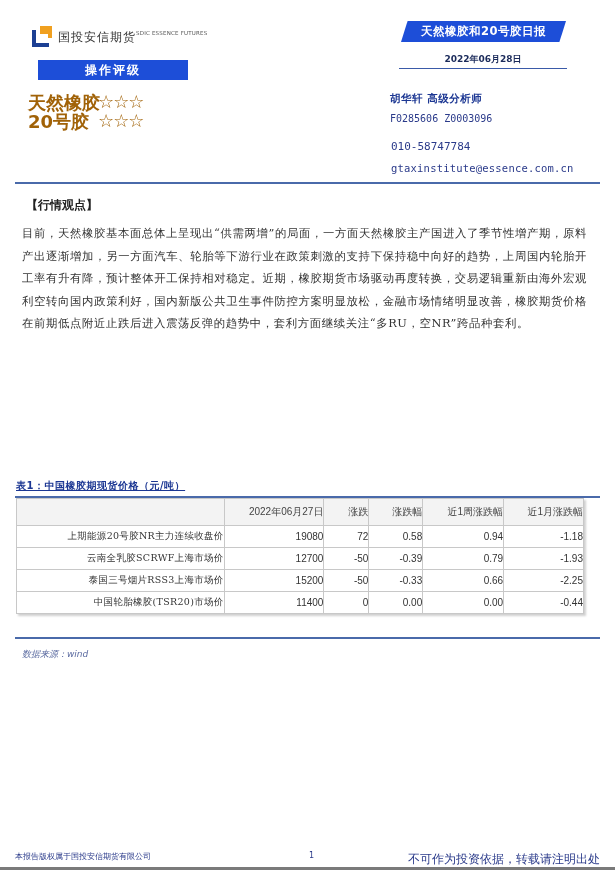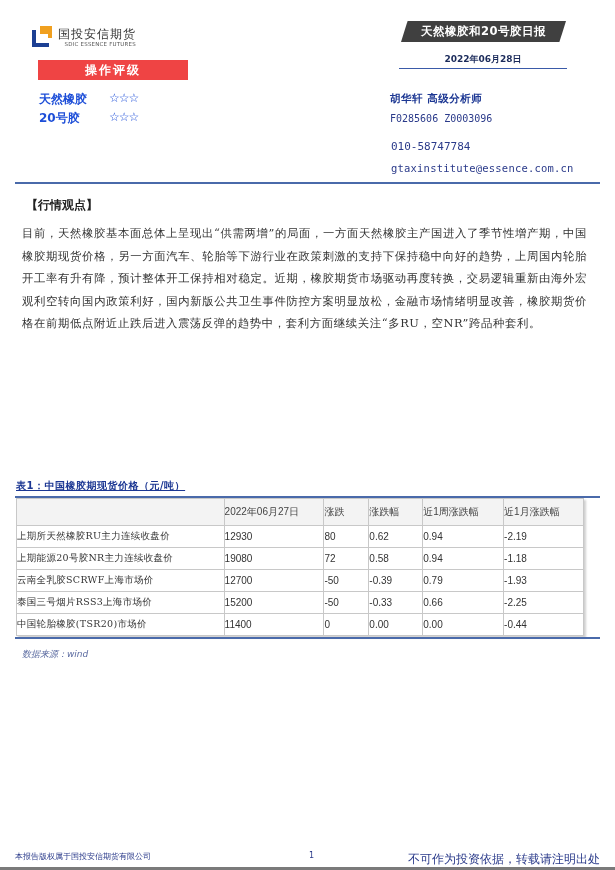--- a/index.html
+++ b/index.html
@@ -5,47 +5,47 @@
   * { margin:0; padding:0; box-sizing:border-box; }
   html, body { width:615px; height:870px; background:#ffffff; overflow:hidden; }
   body { position:relative; font-family:"DejaVu Sans", sans-serif; color:#222; }
 
   .logo { position:absolute; left:32px; top:26px; display:flex; align-items:center; }
   .logo-mark { position:relative; width:20px; height:22px; margin-right:6px; }
   .logo-mark .blue { position:absolute; left:0; top:4px; width:17px; height:17px; border:4px solid #1c3f93; border-right:none; border-top:none; }
   .logo-mark .blue2 { position:absolute; left:0; top:4px; width:4px; height:17px; background:#1c3f93; }
   .logo-mark .orange { position:absolute; left:8px; top:0; width:12px; height:12px; background:#f0a020; }
   .logo-mark .white { position:absolute; left:4px; top:8px; width:12px; height:9px; background:#fff; }
-  .logo-text { display:flex; flex-direction:column;text-align:right; }
+  .logo-text { display:flex; flex-direction:row; }
   .logo-cn { font-size:12px; color:#333; letter-spacing:1px; line-height:14px; }
   .logo-en { font-size:5.5px; color:#555; letter-spacing:0.2px; line-height:7px; }
 
-  .rating-bar { position:absolute; left:38px; top:60px; width:150px; height:20px; background:#ef4444; color:#fff; font-size:12px; font-weight:bold; text-align:center; line-height:20px; letter-spacing:2px; }
-  .rating-row { position:absolute; left:39px; font-size:12px; font-weight:bold; color:#1d4ed8; }
+  .rating-bar { position:absolute; left:38px; top:60px; width:150px; height:20px; background:#1d4ed8; color:#fff; font-size:12px; font-weight:bold; text-align:center; line-height:20px; letter-spacing:2px; }
+  .rating-row { position:absolute; left:28px; font-size:18px; font-weight:bold; color:#a16207; }
   .rating-row .stars { position:absolute; left:70px; top:0; white-space:nowrap; letter-spacing:-1px; }
   .r1 { top:91px; } .r2 { top:110px; }
 
-  .title-tag { position:absolute; left:401px; top:21px; width:165px; height:21px; background:#404040; clip-path:polygon(4% 0,100% 0,96% 100%,0 100%); color:#fff; font-size:11.5px; font-weight:bold; text-align:center; line-height:21px; letter-spacing:0.5px; }
+  .title-tag { position:absolute; left:401px; top:21px; width:165px; height:21px; background:#1d4ed8; clip-path:polygon(4% 0,100% 0,96% 100%,0 100%); color:#fff; font-size:11.5px; font-weight:bold; text-align:center; line-height:21px; letter-spacing:0.5px; }
   .report-date { position:absolute; left:399px; top:53px; width:168px; text-align:center; font-size:9px; font-weight:bold; color:#1a2a5a; }
   .date-rule { position:absolute; left:399px; top:68px; width:168px; height:1px; background:#3a5aa8; }
 
   .analyst { position:absolute; left:390px; top:92px; font-size:10.5px; font-weight:bold; color:#1c3793; letter-spacing:0.5px; }
   .license { position:absolute; left:390px; top:113px; font-size:10px; color:#2a3a8a; font-family:"DejaVu Sans Mono", monospace; }
   .phone { position:absolute; left:391px; top:140px; font-size:11px; color:#2a3a8a; font-family:"DejaVu Sans Mono", monospace; }
   .email { position:absolute; left:391px; top:162px; font-size:10.5px; color:#2a3a8a; font-family:"DejaVu Sans Mono", monospace; letter-spacing:0.2px; }
   .head-rule { position:absolute; left:15px; top:182px; width:585px; height:2px; background:#4a6aaa; }
 
   .section-title { position:absolute; left:26px; top:197px; font-size:12px; font-weight:bold; color:#222; }
   .body-text { position:absolute; left:22px; top:222px; width:565px; font-size:11.4px; line-height:22.5px; color:#333; font-family:"DejaVu Serif", serif; letter-spacing:0.6px; text-align:justify; }
 
   .table-caption { position:absolute; left:16px; top:479px; font-size:10px; font-weight:bold; color:#1c3793; letter-spacing:0.5px;text-decoration:underline; }
   .table-rule-top { position:absolute; left:15px; top:496px; width:585px; height:1.5px; background:#4a6aaa; }
   .table-wrap { position:absolute; left:16px; top:498px; width:568px; box-shadow:2px 2px 2px #d0d0d0; }
   table { border-collapse:collapse; width:568px; font-size:10px; color:#333; }
-  th, td { border:1px solid #c8c8c8; text-align:left; height:22px; font-weight:normal; padding:0; }
+  th, td { border:1px solid #c8c8c8; text-align:right; height:22px; font-weight:normal; padding:0; }
   thead th { height:27px; background:#f3f3f3; color:#444; }
   td.name { width:208px; font-family:"DejaVu Serif", serif; font-size:9.5px; letter-spacing:0.3px; }
   td.num, th.col { font-family:"Liberation Sans", sans-serif; }
   .table-rule-bottom { position:absolute; left:15px; top:637px; width:585px; height:1.5px; background:#4a6aaa; }
   .source { position:absolute; left:22px; top:648px; font-size:9px; font-style:italic; color:#5a6aa0; }
 
   .footer-rule { position:absolute; left:0; top:867px; width:615px; height:3px; background:#7a7a7a; }
   .footer-left { position:absolute; left:15px; top:851px; font-size:8px; color:#2a3a8a; }
   .footer-page { position:absolute; left:309px; top:851px; font-size:8px; color:#2a3a8a; }
   .footer-right { position:absolute; right:15px; top:851px; font-size:12px; color:#2a3a8a; }
@@ -80,45 +80,37 @@
 <div class="report-date">2022年06月28日</div>
 <div class="date-rule"></div>
 
 <div class="analyst">胡华轩 高级分析师</div>
 <div class="license">F0285606 Z0003096</div>
 <div class="phone">010-58747784</div>
 <div class="email">gtaxinstitute@essence.com.cn</div>
 <div class="head-rule"></div>
 
 <div class="section-title">【行情观点】</div>
-<div class="body-text">目前，天然橡胶基本面总体上呈现出“供需两增”的局面，一方面天然橡胶主产国进入了季节性增产期，中国橡胶期现货价格，另一方面汽车、轮胎等下游行业在政策刺激的支持下保持稳中向好的趋势，上周国内轮胎开工率有升有降，预计整体开工保持相对稳定。近期，橡胶期货市场驱动再度转换，交易逻辑重新由海外宏观利空转向国内政策利好，国内新版公共卫生事件防控方案明显放松，金融市场情绪明显改善，橡胶期货价格在前期低点附近止跌后进入震荡反弹的趋势中，套利方面继续关注“多RU，空NR”跨品种套利。</div>
+<div class="body-text">目前，天然橡胶基本面总体上呈现出“供需两增”的局面，一方面天然橡胶主产国进入了季节性增产期，原料产出逐渐增加，另一方面汽车、轮胎等下游行业在政策刺激的支持下保持稳中向好的趋势，上周国内轮胎开工率有升有降，预计整体开工保持相对稳定。近期，橡胶期货市场驱动再度转换，交易逻辑重新由海外宏观利空转向国内政策利好，国内新版公共卫生事件防控方案明显放松，金融市场情绪明显改善，橡胶期货价格在前期低点附近止跌后进入震荡反弹的趋势中，套利方面继续关注“多RU，空NR”跨品种套利。</div>
 
 <div class="table-caption">表1：中国橡胶期现货价格（元/吨）</div>
 <div class="table-rule-top"></div>
 <div class="table-wrap">
   <table>
     <thead>
       <tr>
         <th class="col" style="width:208px"></th>
         <th class="col" style="width:100px">2022年06月27日</th>
         <th class="col" style="width:45px">涨跌</th>
         <th class="col" style="width:54px">涨跌幅</th>
         <th class="col" style="width:81px">近1周涨跌幅</th>
         <th class="col" style="width:80px">近1月涨跌幅</th>
       </tr>
     </thead>
     <tbody>
-      <tr>
-        <td class="name">上期所天然橡胶RU主力连续收盘价</td>
-        <td class="num">12930</td>
-        <td class="num">80</td>
-        <td class="num">0.62</td>
-        <td class="num">0.94</td>
-        <td class="num">-2.19</td>
-      </tr>
       <tr>
         <td class="name">上期能源20号胶NR主力连续收盘价</td>
         <td class="num">19080</td>
         <td class="num">72</td>
         <td class="num">0.58</td>
         <td class="num">0.94</td>
         <td class="num">-1.18</td>
       </tr>
       <tr>
         <td class="name">云南全乳胶SCRWF上海市场价</td>

